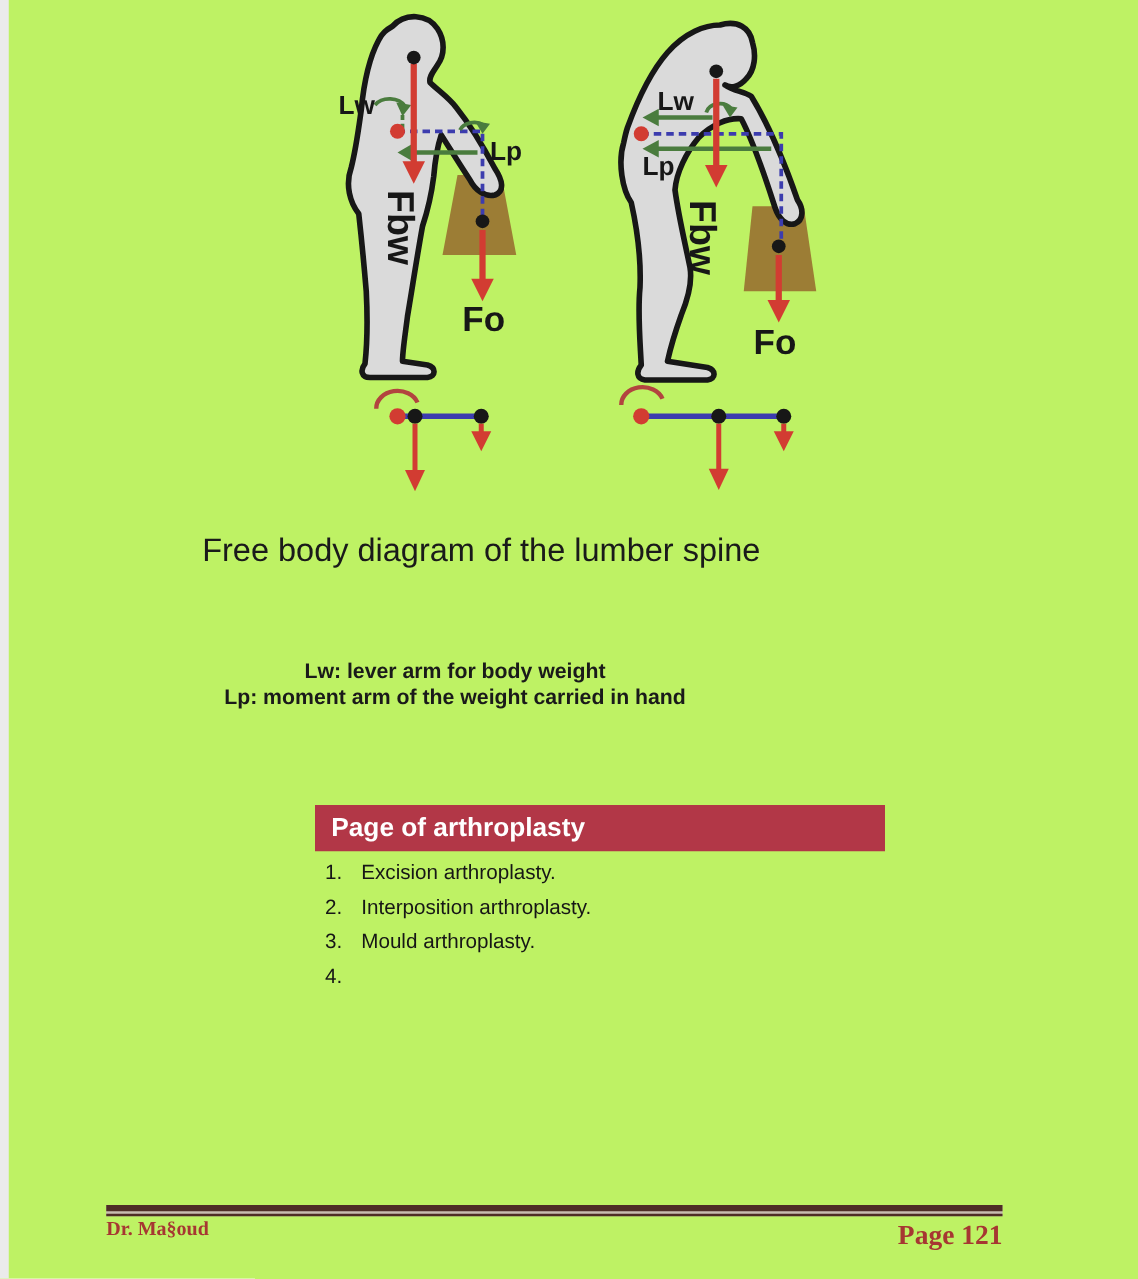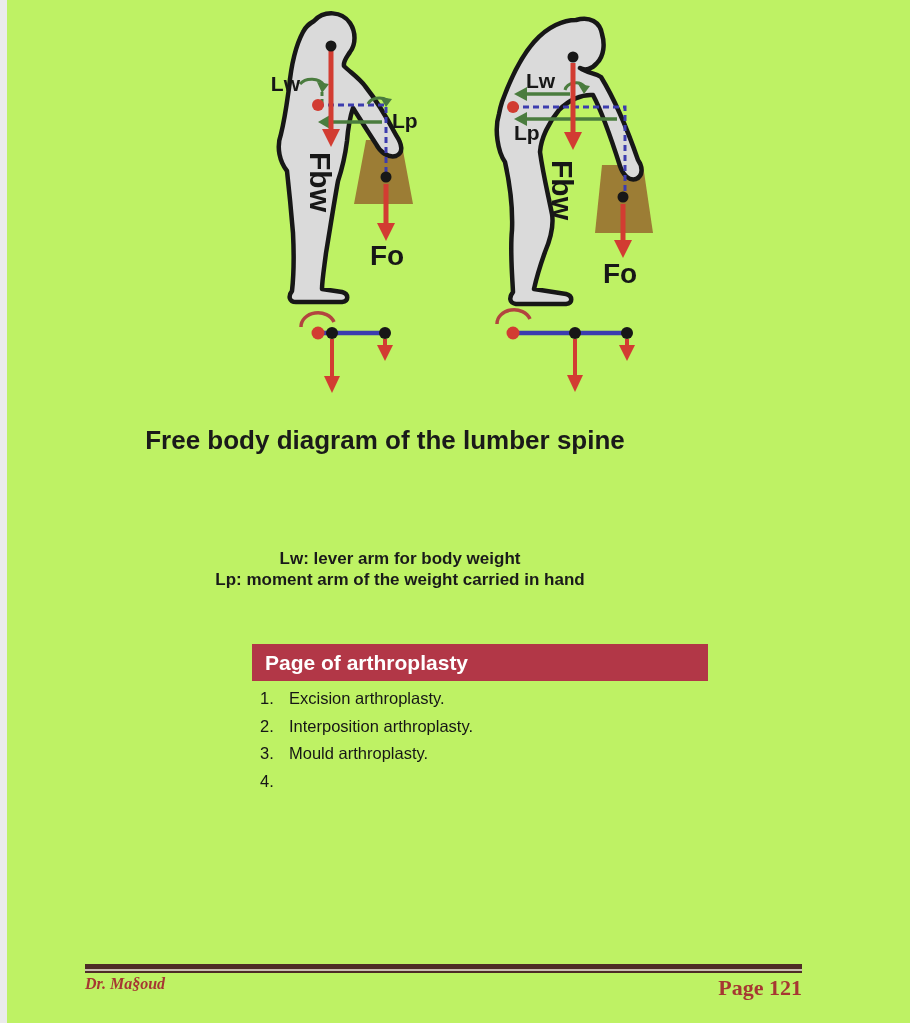--- a/index.html
+++ b/index.html
@@ -31,36 +31,36 @@
   .arc-red{stroke:var(--arc-red);stroke-width:3.5;fill:none;}
   .dot-black{fill:var(--outline);}
   .dot-red{fill:var(--arrow-red);}
   svg text{font-family:"Liberation Sans",sans-serif;font-weight:700;fill:var(--outline);}
   .t21{font-size:21px;}
   .t28{font-size:28px;}
   .t30{font-size:30px;}
 
   
   .caption{position:absolute;left:0;top:425px;width:770px;text-align:center;
-           font-weight:700;font-size:26px;line-height:31px;color:var(--text-black);}
-  .legend{position:absolute;left:0;top:548px;width:728px;text-align:center;
-          font-weight:700;font-size:17px;line-height:21px;color:var(--text-black);margin-left:36px;}
+           font-weight:400;font-size:26px;line-height:31px;color:var(--text-black);}
+  .legend{position:absolute;left:0;top:526px;width:728px;text-align:center;
+          font-weight:700;font-size:17px;line-height:21px;color:var(--text-black);}
   .banner{position:absolute;left:252px;top:644px;width:456px;height:37px;box-sizing:border-box;
           background:var(--banner-red);color:#ffffff;font-size:21px;font-weight:700;
           line-height:37px;padding-left:13px;}
   .list{position:absolute;left:260px;top:689px;width:380px;color:#161616;}
   .li{display:flex;margin-bottom:8px;font-size:16.5px;line-height:19.5px;}
   .li .num{width:29px;flex:none;}
   .li .txt{max-width:325px;}
 
   .rule{position:absolute;left:85px;top:964px;width:717px;height:9px;box-sizing:border-box;
         border-top:5px solid var(--rule-brown);border-bottom:2px solid var(--rule-brown);
         background:#c8bdb0;}
   .author{position:absolute;left:85px;top:975px;font-family:"Liberation Serif",serif;
-          font-style:italic;font-weight:700;font-size:16px;color:var(--footer-red);}
+          font-weight:700;font-size:16px;color:var(--footer-red);}
   .pagenum{position:absolute;right:108px;top:975px;font-family:"Liberation Serif",serif;
            font-weight:700;font-size:22px;color:var(--footer-red);}
 </style>
 </head>
 <body>
 
 <div class="page">
   <div class="scan-edge"></div>
 
   <svg id="fig-ext" class="fig" width="230" height="400" viewBox="0 0 230 400">

